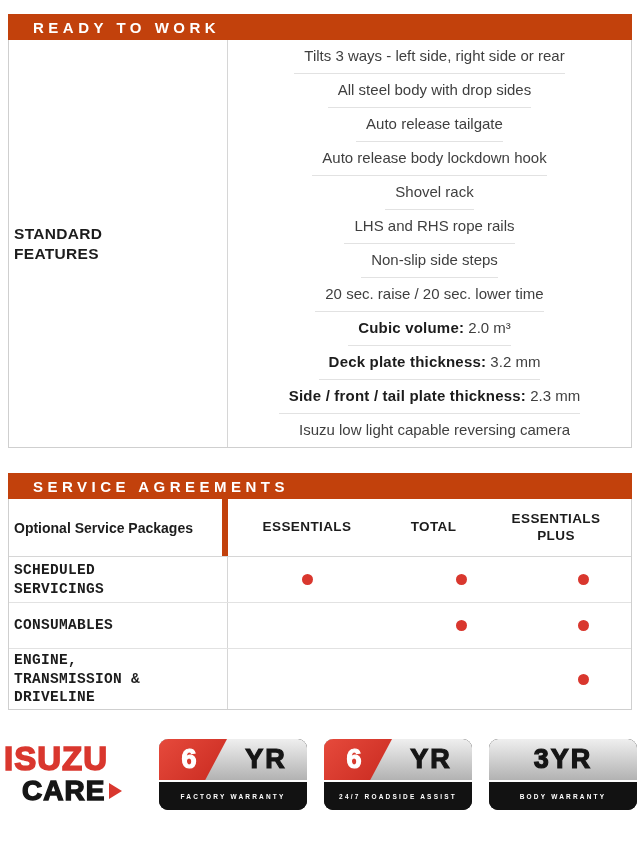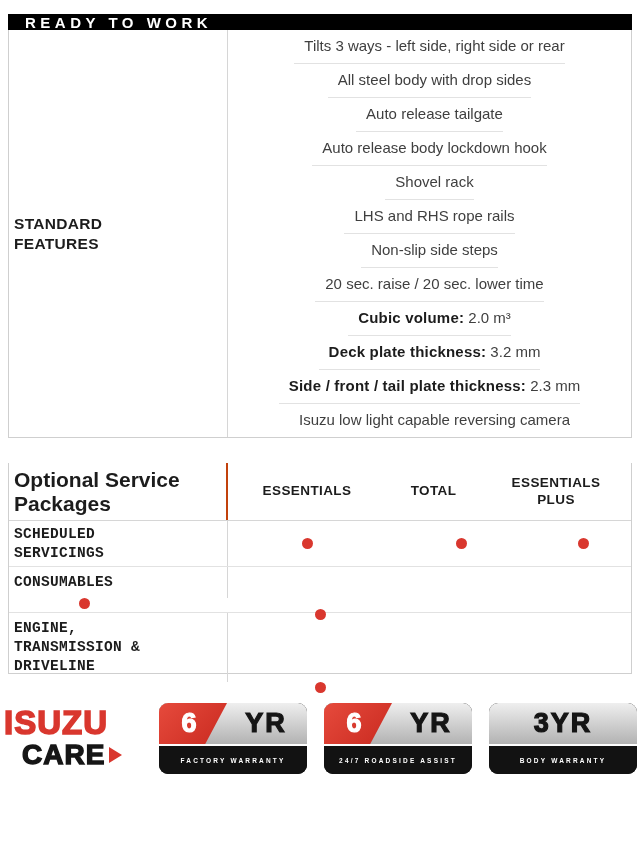--- a/index.html
+++ b/index.html
@@ -1,54 +1,54 @@
 <!DOCTYPE html>
 <html><head>
 <meta charset="utf-8">
 <style>
   html,body{margin:0;padding:0;background:#ffffff;}
   body{width:637px;height:853px;font-family:"Liberation Sans",sans-serif;-webkit-font-smoothing:antialiased;overflow:hidden;}
   .page{position:relative;width:637px;height:853px;background:#fff;}
 
   
-  .section-bar{margin:0 5px 0 8px;height:16px;background:#000000;color:#ffffff;
-    display:flex;align-items:center;padding-left:17px;box-sizing:border-box;
+  .section-bar{margin:0 5px 0 8px;height:26px;background:#c2410c;color:#ffffff;
+    display:flex;align-items:center;padding-left:25px;box-sizing:border-box;
     font-weight:bold;font-size:15px;letter-spacing:4.5px;}
 
   
   .tbl{margin:0 5px 0 8px;border:1px solid #cfcfcf;border-top:none;box-sizing:border-box;background:#fff;}
   .t1{display:flex;}
   .t1-left{width:219px;box-sizing:border-box;border-right:1px solid #d6d6d6;
     display:flex;align-items:center;padding-left:5px;}
   .t1-left .lbl{font-weight:bold;font-size:15.5px;color:#1c1c1c;letter-spacing:.3px;line-height:1.25;width:110px;}
   .t1-right{flex:1;display:flex;flex-direction:column;align-items:center;}
   .feat-row{height:33px;line-height:32px;border-bottom:1px solid #e2e2e2;
     padding-left:10px;font-size:15px;color:#3f3f3f;white-space:nowrap;overflow:hidden;}
   .feat-row:last-child{border-bottom:none;}
   .feat-row b{color:#1c1c1c;letter-spacing:.2px;}
 
   .gap1{height:25px;}
 
   
   .svc-head{display:flex;border-bottom:1px solid #d6d6d6;height:57px;}
-  .svc-head .left{width:219px;box-sizing:border-box;border-right:2px solid #c2410c;
-    display:flex;align-items:center;padding-left:5px;font-weight:bold;font-size:21px;color:#1c1c1c;}
+  .svc-head .left{width:219px;box-sizing:border-box;border-right:6px solid #c2410c;
+    display:flex;align-items:center;padding-left:5px;font-weight:bold;font-size:14px;color:#1c1c1c;}
   .col-h{display:flex;align-items:center;justify-content:center;text-align:center;
     font-weight:bold;font-size:13.5px;color:#1c1c1c;letter-spacing:.4px;line-height:1.25;}
   .col1{width:158px;}.col2{width:150px;}.col3{flex:1;}
   .col-h span{display:inline-block;max-width:96px;}
   .svc-row{display:flex;border-bottom:1px solid #e2e2e2;font-family:Liberation Mono, monospace;}
-  .svc-row:last-child,.extras-row:last-child{border-bottom:none;flex-direction:column;}
+  .svc-row:last-child,.extras-row:last-child{border-bottom:none;}
   .svc-label{width:219px;box-sizing:border-box;border-right:1px solid #d6d6d6;
     display:flex;align-items:center;padding:6px 40px 6px 5px;font-weight:bold;
     font-size:14.5px;color:#1c1c1c;letter-spacing:.3px;line-height:1.3;}
   .svc-cell{display:flex;align-items:center;justify-content:center;}
   .svc-cell.c1{width:158px;}.svc-cell.c2{width:150px;}.svc-cell.c3{flex:1;}
   .dot{width:11px;height:11px;border-radius:50%;background:#d9372e;display:inline-block;}
-  .r1{height:45px;}.r2{height:45px;flex-direction:column;}.r3{height:60px;}
+  .r1{height:45px;}.r2{height:45px;}.r3{height:60px;}
   .extras-row{display:flex;height:42px;border-bottom:none;}
   .extras-row .svc-label{align-items:center;}
   .extras-val{flex:1;display:flex;align-items:center;padding-left:10px;
     font-size:15px;color:#3f3f3f;white-space:nowrap;}
 
   .gap2{height:29px;}
 
   
   .footer{display:flex;align-items:flex-start;padding-left:4px;}
   .carelogo{width:160px;padding-top:3px;}
@@ -104,20 +104,23 @@
           <div class="feat-row"><b>Cubic volume:</b> 2.0 m³</div>
           <div class="feat-row"><b>Deck plate thickness:</b> 3.2 mm</div>
           <div class="feat-row"><b>Side / front / tail plate thickness:</b> 2.3 mm</div>
           <div class="feat-row">Isuzu low light capable reversing camera</div>
         </div>
     </div>
   </div>
 
   <div class="gap1"></div>
 
+  <div class="section-bar">
+    <span>SERVICE AGREEMENTS</span>
+  </div>
   <div class="tbl">
     <div class="svc-head">
       <div class="left">Optional Service Packages</div>
       <div class="col-h col1">
         <span>ESSENTIALS</span>
       </div>
       <div class="col-h col3">
         <span>TOTAL</span>
       </div>
       <div class="col-h col2">

